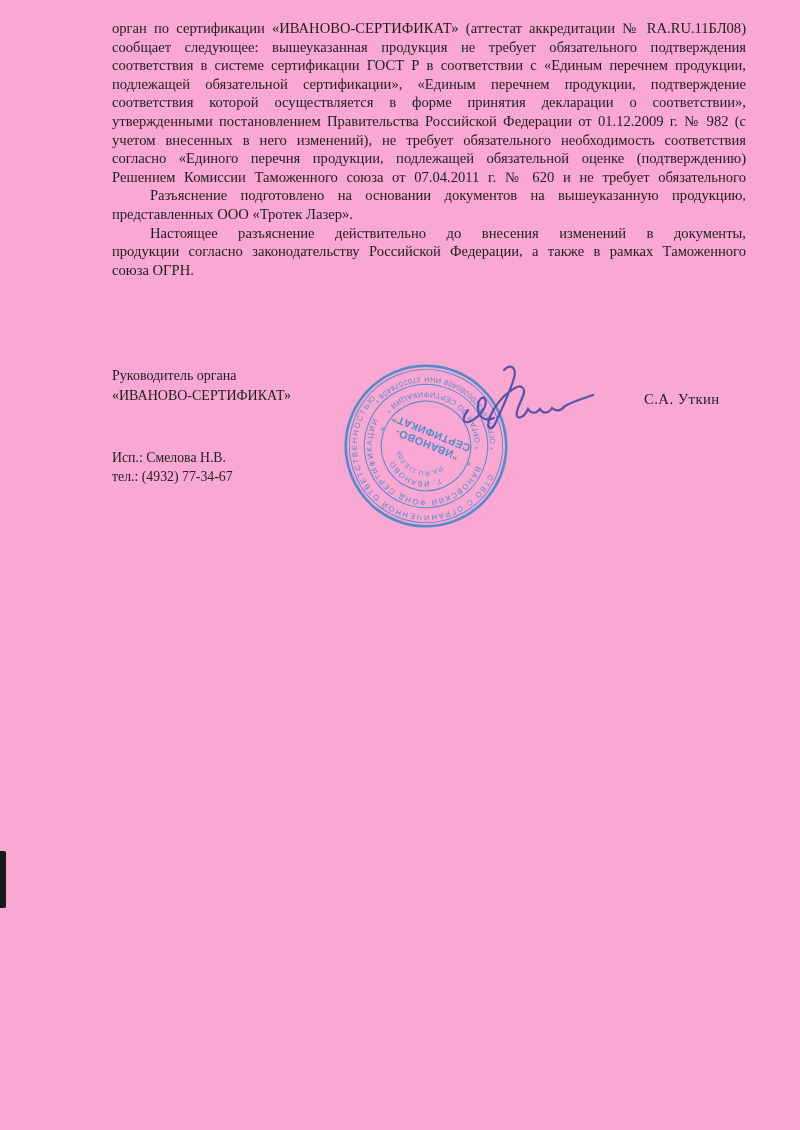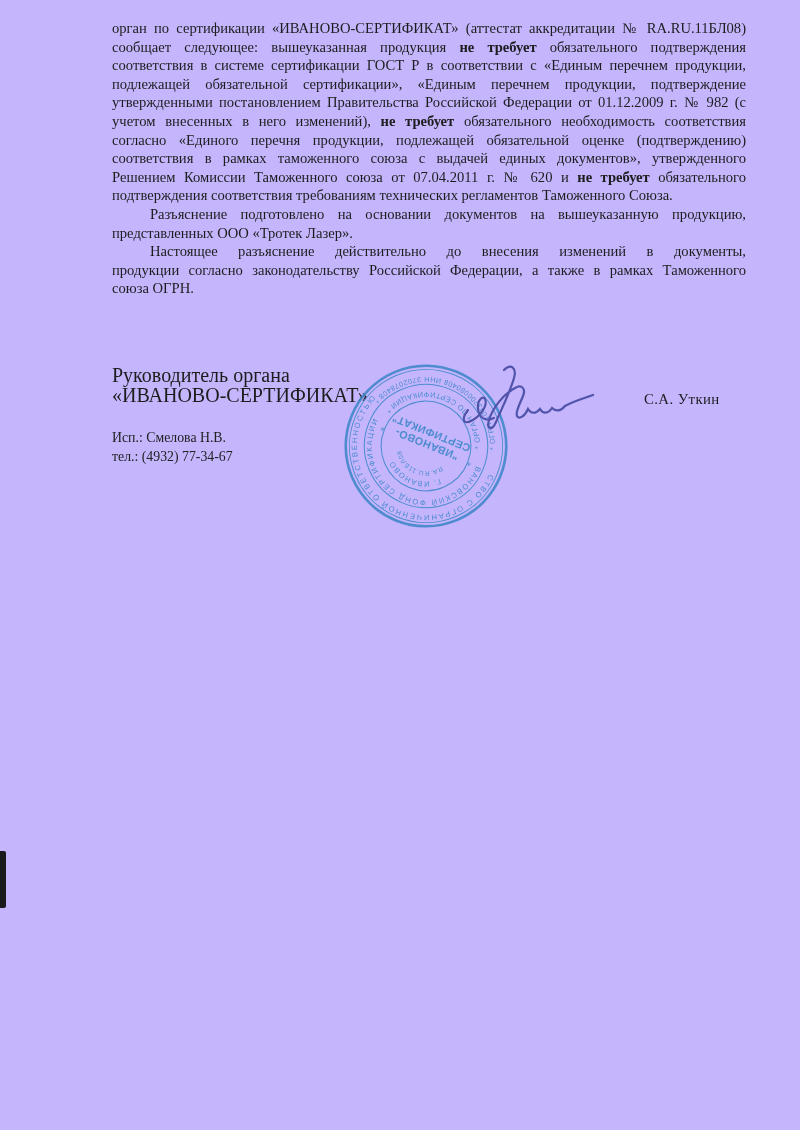--- a/index.html
+++ b/index.html
@@ -1,46 +1,46 @@
 <!DOCTYPE html>
 <html><head>
 <meta charset="utf-8">
 <style>
   html,body{margin:0;padding:0;background:#888;}
   .page{
     position:relative;
     width:800px;height:1130px;
-    background:#c4b5fd;
+    background:#f9a8d4;
     overflow:hidden;
     font-family:"Liberation Serif", serif;
     color:#1e1e1e;
   }
   .letter-body{
     position:absolute;left:112px;top:19px;width:634px;
     font-size:14.6px;line-height:18.6px;
     color:#1d1d1d;
   }
   .letter-body .line{
     text-align:justify;
     text-align-last:justify;
     white-space:normal;
   }
   .letter-body .line.last{text-align-last:left;}
   .letter-body .line.indent{text-indent:38px;}
-  .letter-body b{font-weight:bold;}
+  .letter-body b{font-weight:normal;}
   .sig-block{
     position:absolute;left:112px;top:366px;
-    font-size:20px;line-height:19.5px;color:#1d1d1d;
+    font-size:14px;line-height:19.5px;color:#1d1d1d;
   }
   .signer-name{
     position:absolute;left:644px;top:391px;
     font-size:14.8px;color:#1d1d1d;letter-spacing:.4px;
   }
   .footer-block{
-    position:absolute;left:112px;top:428px;
+    position:absolute;left:112px;top:448px;
     font-size:13.8px;line-height:19px;color:#222;
   }
   .stamp{
     position:absolute;left:342px;top:362px;width:168px;height:168px;
     opacity:.88;
   }
   .stamp text{font-family:"Liberation Sans", sans-serif;}
   .signature-svg{
     position:absolute;left:448px;top:358px;width:180px;height:88px;
   }
@@ -52,26 +52,25 @@
 </head>
 <body>
 
 <div class="page">
 
   <div class="letter-body" id="letter-body">
       <div class="line"><span>орган по сертификации «ИВАНОВО-СЕРТИФИКАТ» (аттестат аккредитации № RA.RU.11БЛ08)</span></div>
       <div class="line"><span>сообщает следующее: вышеуказанная продукция </span><b>не требует</b><span> обязательного подтверждения</span></div>
       <div class="line"><span>соответствия в системе сертификации ГОСТ Р в соответствии с «Единым перечнем продукции,</span></div>
       <div class="line"><span>подлежащей обязательной сертификации», «Единым перечнем продукции, подтверждение</span></div>
+      <div class="line"><span>соответствия которой осуществляется в форме принятия декларации о соответствии»,</span></div>
       <div class="line"><span>утвержденными постановлением Правительства Российской Федерации от 01.12.2009 г. № 982 (с</span></div>
       <div class="line"><span>учетом внесенных в него изменений), </span><b>не требует</b><span> обязательного необходимость соответствия</span></div>
       <div class="line"><span>согласно «Единого перечня продукции, подлежащей обязательной оценке (подтверждению)</span></div>
-      <div class="line"><span>соответствия в рамках таможенного союза с выдачей единых документов», утвержденного</span></div>
       <div class="line"><span>Решением Комиссии Таможенного союза от 07.04.2011 г. № 620 и </span><b>не требует</b><span> обязательного</span></div>
-      <div class="line last"><span>подтверждения соответствия требованиям технических регламентов Таможенного Союза.</span></div>
       <div class="line indent"><span>Разъяснение подготовлено на основании документов на вышеуказанную продукцию,</span></div>
       <div class="line last"><span>представленных ООО «Тротек Лазер».</span></div>
       <div class="line indent"><span>Настоящее разъяснение действительно до внесения изменений в документы,</span></div>
       <div class="line"><span>продукции согласно законодательству Российской Федерации, а также в рамках Таможенного</span></div>
       <div class="line last"><span>союза ОГРН.</span></div>
     </div>
 
   <div class="sig-block">
     <div>Руководитель органа</div>
     <div>«ИВАНОВО-СЕРТИФИКАТ»</div>

